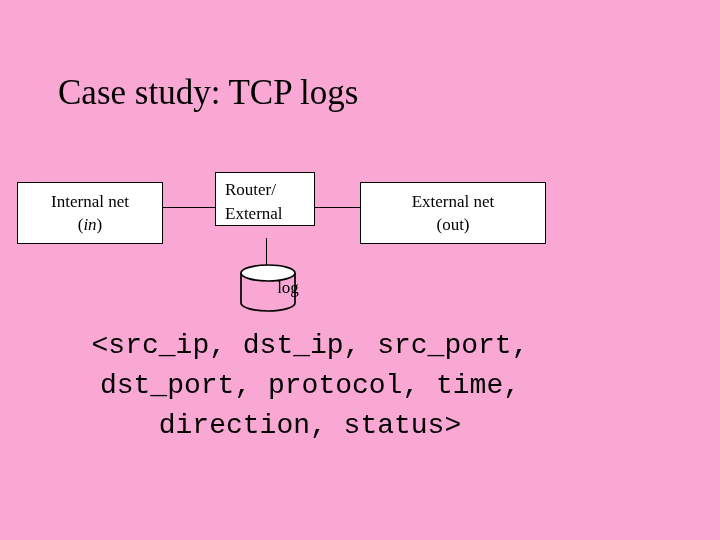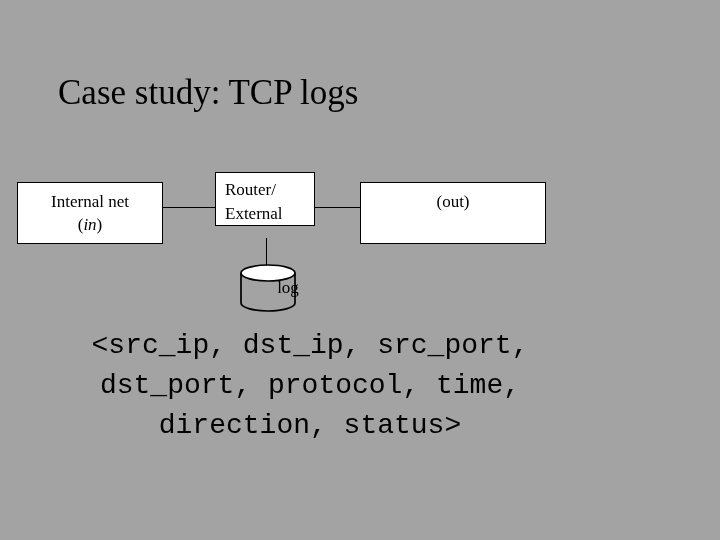--- a/index.html
+++ b/index.html
@@ -5,21 +5,21 @@
   html, body {
     margin: 0;
     padding: 0;
     background: #ffffff;
   }
 
   #slide {
     position: relative;
     width: 720px;
     height: 540px;
-    background: #a3a3a3;
+    background: #f9a8d4;
     overflow: hidden;
     font-family: "Liberation Serif", serif;
     color: #000000;
   }
 
   
   .slide-title {
     position: absolute;
     left: 58px;
     top: 72px;
@@ -190,20 +190,21 @@
       <span class="line">Internal net</span>
       <span class="line"><span class="paren">(</span><span class="sub">in</span><span class="paren">)</span></span>
     </div>
 
     <div class="node-box" id="box-router">
       <span class="line">Router/</span>
       <span class="line">External</span>
     </div>
 
     <div class="node-box" id="box-external">
+      <span class="line">External net</span>
       <span class="line">(out)</span>
     </div>
 
     <div id="cylinder-log">
       <svg viewBox="0 0 56 48" xmlns="http://www.w3.org/2000/svg">
         <ellipse cx="28" cy="9" rx="27" ry="8" fill="#ffffff" stroke="#000000" stroke-width="1.7"></ellipse>
         <path d="M1,9 L1,39" fill="none" stroke="#000000" stroke-width="1.7"></path>
         <path d="M55,9 L55,39" fill="none" stroke="#000000" stroke-width="1.7"></path>
         <path d="M1,39 A27,8 0 0 0 55,39" fill="none" stroke="#000000" stroke-width="1.7"></path>
       </svg>

